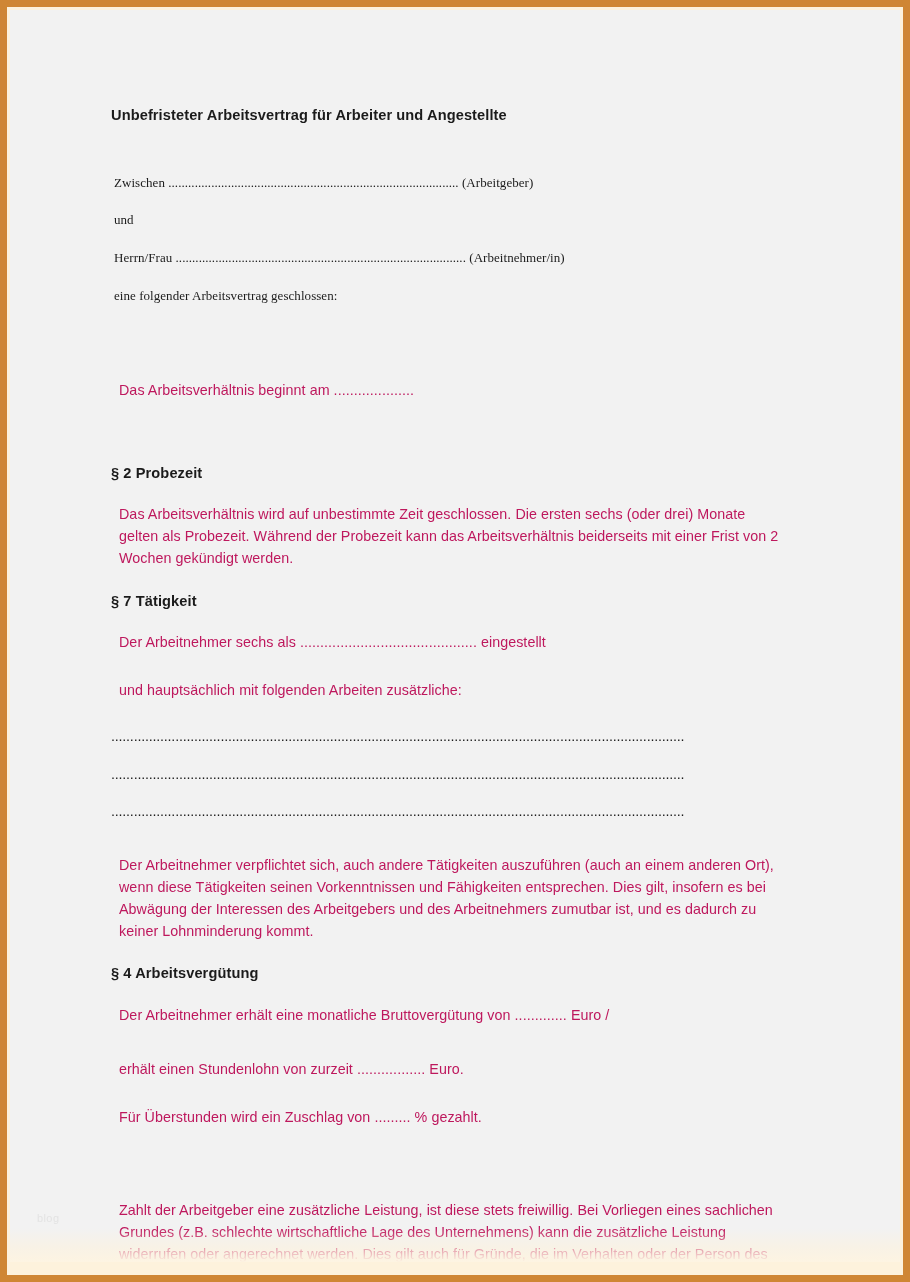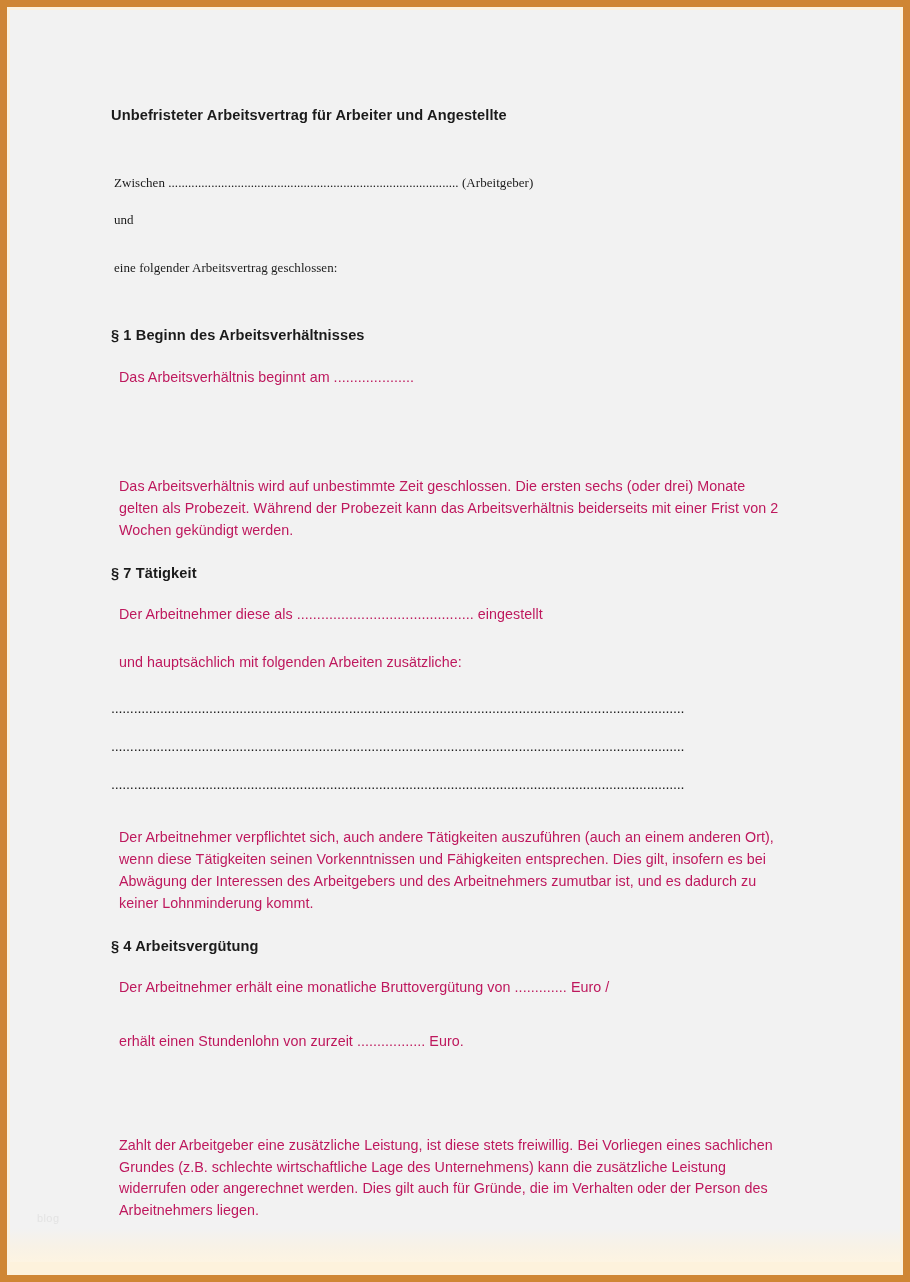--- a/index.html
+++ b/index.html
@@ -141,48 +141,49 @@
       <div class="gap-xl"></div>
 
       <div class="line">Zwischen ........................................................................................ (Arbeitgeber)</div>
 
       <div class="gap-xs"></div>
 
       <div class="line">und</div>
 
       <div class="gap-xs"></div>
 
+      <div class="line">Herrn/Frau ........................................................................................ (Arbeitnehmer/in)</div>
 
       <div class="gap-xs"></div>
 
       <div class="line">eine folgender Arbeitsvertrag geschlossen:</div>
 
       <div class="gap-xl"></div>
 
-      <div class="section-heading">§ 1 Beginn des Arbeitsverhältnisses</div>
 
       <div class="gap-s"></div>
 
       <p class="para">Das Arbeitsverhältnis beginnt am ....................</p>
 
       <div class="gap-xl"></div>
       <div class="gap-xs"></div>
 
+      <div class="section-heading">§ 2 Probezeit</div>
 
       <div class="gap-s"></div>
 
       <p class="para">Das Arbeitsverhältnis wird auf unbestimmte Zeit geschlossen. Die ersten sechs (oder drei) Monate gelten als Probezeit. Während der Probezeit kann das Arbeitsverhältnis beiderseits mit einer Frist von 2 Wochen gekündigt werden.</p>
 
       <div class="gap-s"></div>
 
       <div class="section-heading">§ 7 Tätigkeit</div>
 
       <div class="gap-s"></div>
 
-      <p class="para">Der Arbeitnehmer diese als ............................................ eingestellt</p>
+      <p class="para">Der Arbeitnehmer sechs als ............................................ eingestellt</p>
 
       <div class="gap-xs"></div>
 
       <p class="para">und hauptsächlich mit folgenden Arbeiten zusätzliche:</p>
 
       <div class="gap-s"></div>
 
       <div class="fill-row">........................................................................................................................................................</div>
 
       <div class="gap-s"></div>
@@ -204,20 +205,21 @@
       <div class="gap-s"></div>
 
       <p class="para">Der Arbeitnehmer erhält eine monatliche Bruttovergütung von ............. Euro /</p>
 
       <div class="gap-s"></div>
 
       <p class="para">erhält einen Stundenlohn von zurzeit ................. Euro.</p>
 
       <div class="gap-xs"></div>
 
+      <p class="para">Für Überstunden wird ein Zuschlag von ......... % gezahlt.</p>
 
       <div class="gap-xl"></div>
       <div class="gap-xs"></div>
 
       <p class="para">Zahlt der Arbeitgeber eine zusätzliche Leistung, ist diese stets freiwillig. Bei Vorliegen eines sachlichen Grundes (z.B. schlechte wirtschaftliche Lage des Unternehmens) kann die zusätzliche Leistung widerrufen oder angerechnet werden. Dies gilt auch für Gründe, die im Verhalten oder der Person des Arbeitnehmers liegen.</p>
 
     </div>
 
     <div class="watermark">blog</div>
 

